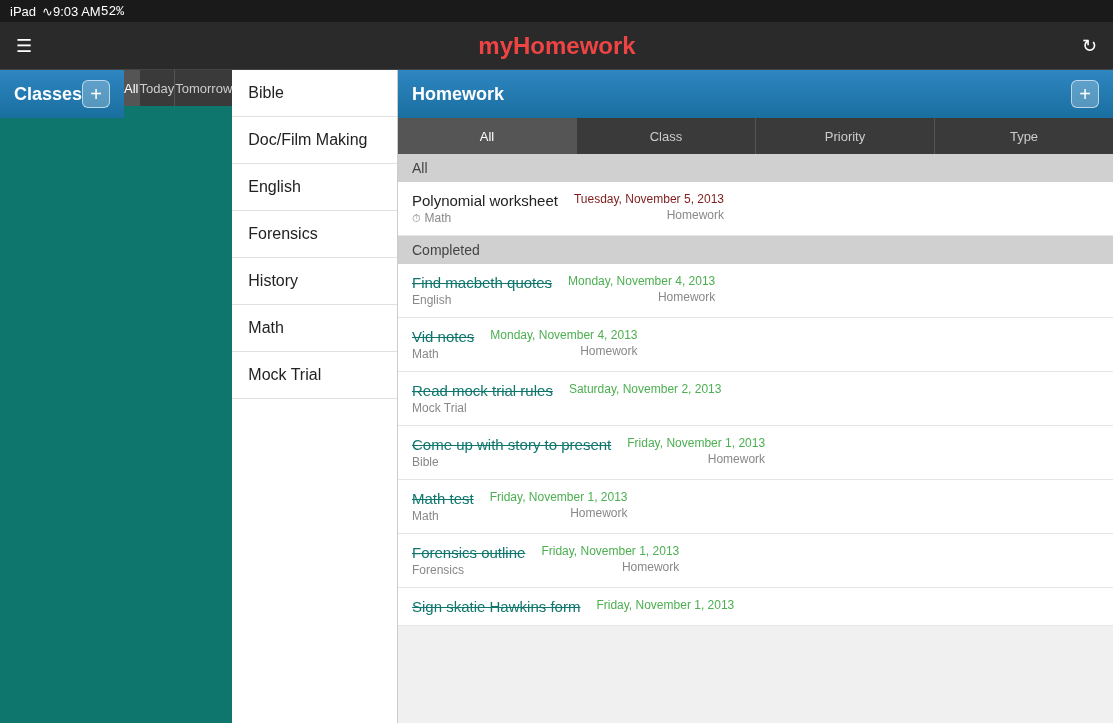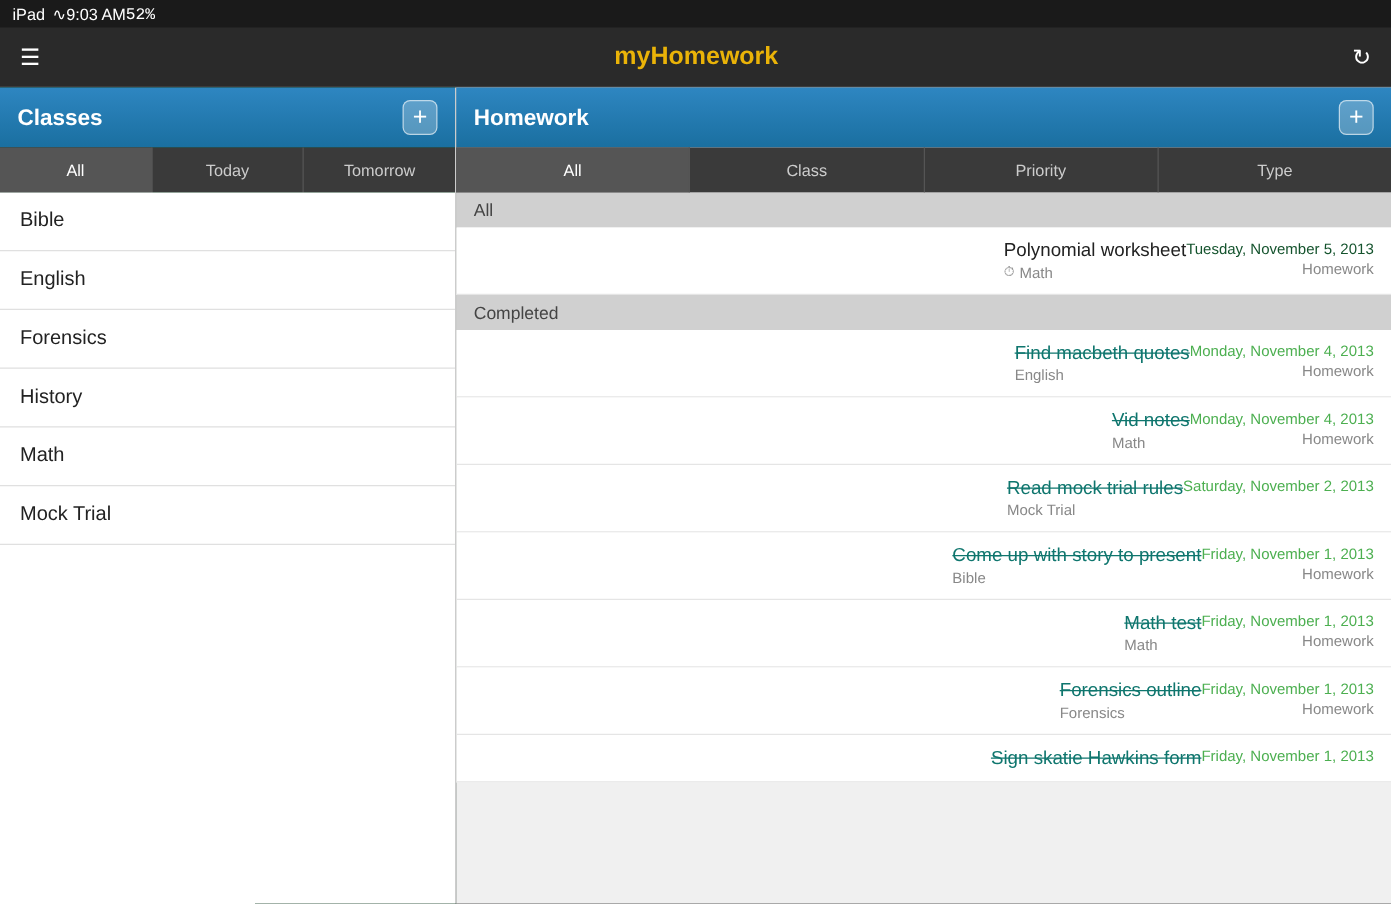--- a/index.html
+++ b/index.html
@@ -22,36 +22,35 @@
     
     .nav-bar {
       background: #2a2a2a;
       height: 48px;
       display: flex;
       align-items: center;
       justify-content: space-between;
       padding: 0 16px;
       border-bottom: 1px solid #444;
     }
-    .nav-title { color: #eab308; font-size: 20px; font-weight: 600; }
+    .nav-title { color: #ef4444; font-size: 24px; font-weight: 600; }
     .hamburger-icon { color: white; font-size: 18px; cursor: pointer; }
     .refresh-icon { color: white; font-size: 18px; cursor: pointer; }
 
     
     .main-container {
       display: flex;
       height: calc(723px - 22px - 48px);
     }
 
     
     .left-panel {
-      width: 365px;
-      background: #14532d;
-      display: flex;
-      flex-direction: column;
+      width: 398px;
+      background: #0f766e;
+      display: flex;
       border-right: 1px solid #ccc;
     }
 
     .left-header {
       background: linear-gradient(180deg, #2e86c1 0%, #1a6fa0 100%);
       height: 48px;
       display: flex;
       align-items: center;
       justify-content: space-between;
       padding: 0 14px;
@@ -142,22 +141,23 @@
       font-size: 14px;
       color: #444;
       font-weight: 500;
     }
 
     .hw-item {
       background: white;
       padding: 10px 14px;
       border-bottom: 1px solid #e5e5e5;
       display: flex;
-      justify-content: flex-end;
+      justify-content: flex-start;
       align-items: flex-start;
+      gap: 16px;
     }
     .hw-item-left {}
     .hw-item-title {
       font-size: 15px;
       color: #222;
       font-weight: 400;
     }
     .hw-item-title.strikethrough {
       text-decoration: line-through;
       color: #0f766e;
@@ -165,21 +165,21 @@
     .hw-item-subtitle {
       font-size: 12px;
       color: #888;
       margin-top: 2px;
       display: flex; align-items: center; gap: 4px;
     }
     .clock-icon { font-size: 11px; color: #888; }
     .hw-item-right { text-align: right; }
     .hw-item-date {
       font-size: 12px;
-      color: #14532d;
+      color: #7f1d1d;
       white-space: nowrap;
     }
     .hw-item-date.green { color: #4caf50; }
     .hw-item-type {
       font-size: 12px;
       color: #888;
       margin-top: 2px;
     }
   </style>
 </head>
@@ -207,20 +207,21 @@
       <span class="left-header-title">Classes</span>
       <button class="add-btn">+</button>
     </div>
     <div class="filter-tabs" id="class-filter-tabs">
         <div class="filter-tab active">All</div>
         <div class="filter-tab">Today</div>
         <div class="filter-tab">Tomorrow</div>
       </div>
     <div class="class-list" id="class-list">
         <div class="class-item">Bible</div>
+        <div class="class-item">Doc/Film Making</div>
         <div class="class-item">English</div>
         <div class="class-item">Forensics</div>
         <div class="class-item">History</div>
         <div class="class-item">Math</div>
         <div class="class-item">Mock Trial</div>
       </div>
   </div>
 
   <div class="right-panel">
     <div class="right-header">

